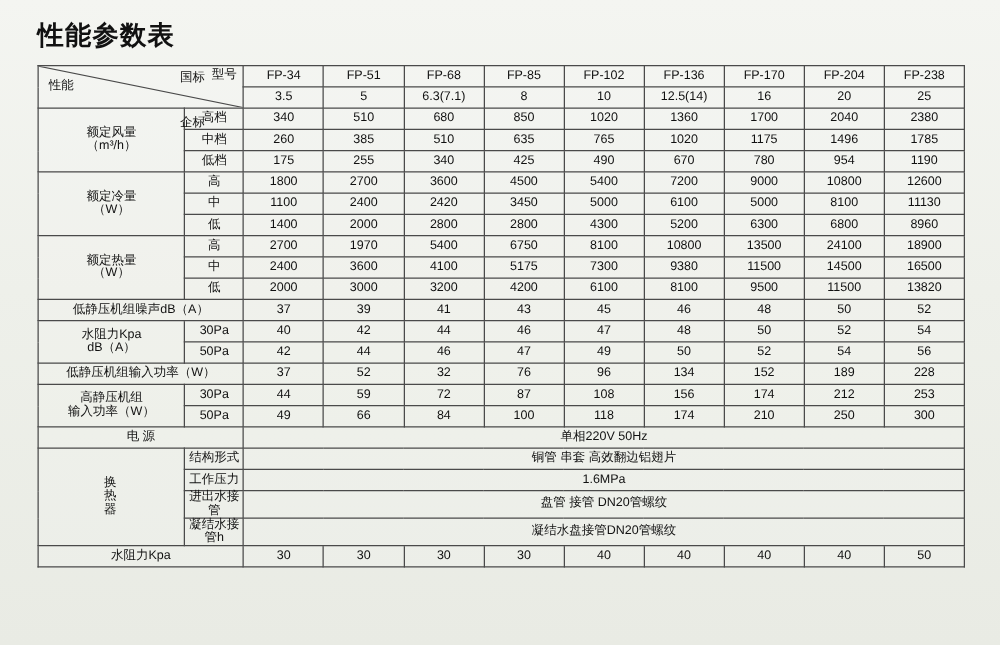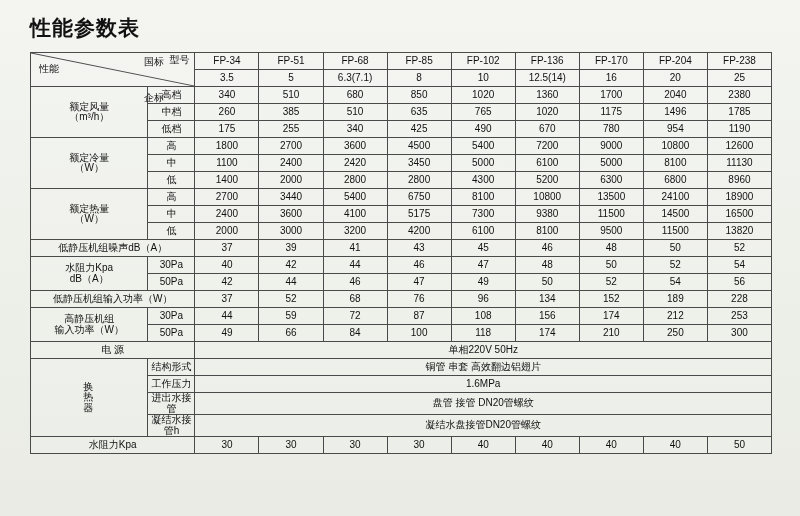--- a/index.html
+++ b/index.html
@@ -230,21 +230,21 @@
           <td>8960</td>
         </tr>
 
         <tr>
           <td class="lbl-2" rowspan="3">
             <div>额定热量</div>
             <div>（W）</div>
           </td>
           <td class="lbl">高</td>
           <td>2700</td>
-          <td>3440</td>
+          <td>1970</td>
           <td>5400</td>
           <td>6750</td>
           <td>8100</td>
           <td>10800</td>
           <td>13500</td>
           <td>24100</td>
           <td>18900</td>
         </tr>
         <tr>
           <td class="lbl">中</td>
@@ -310,21 +310,21 @@
           <td>50</td>
           <td>52</td>
           <td>54</td>
           <td>56</td>
         </tr>
 
         <tr>
           <td class="lbl" colspan="2">低静压机组输入功率（W）</td>
           <td>37</td>
           <td>52</td>
-          <td>68</td>
+          <td>32</td>
           <td>76</td>
           <td>96</td>
           <td>134</td>
           <td>152</td>
           <td>189</td>
           <td>228</td>
         </tr>
 
         <tr>
           <td class="lbl-2" rowspan="2">

